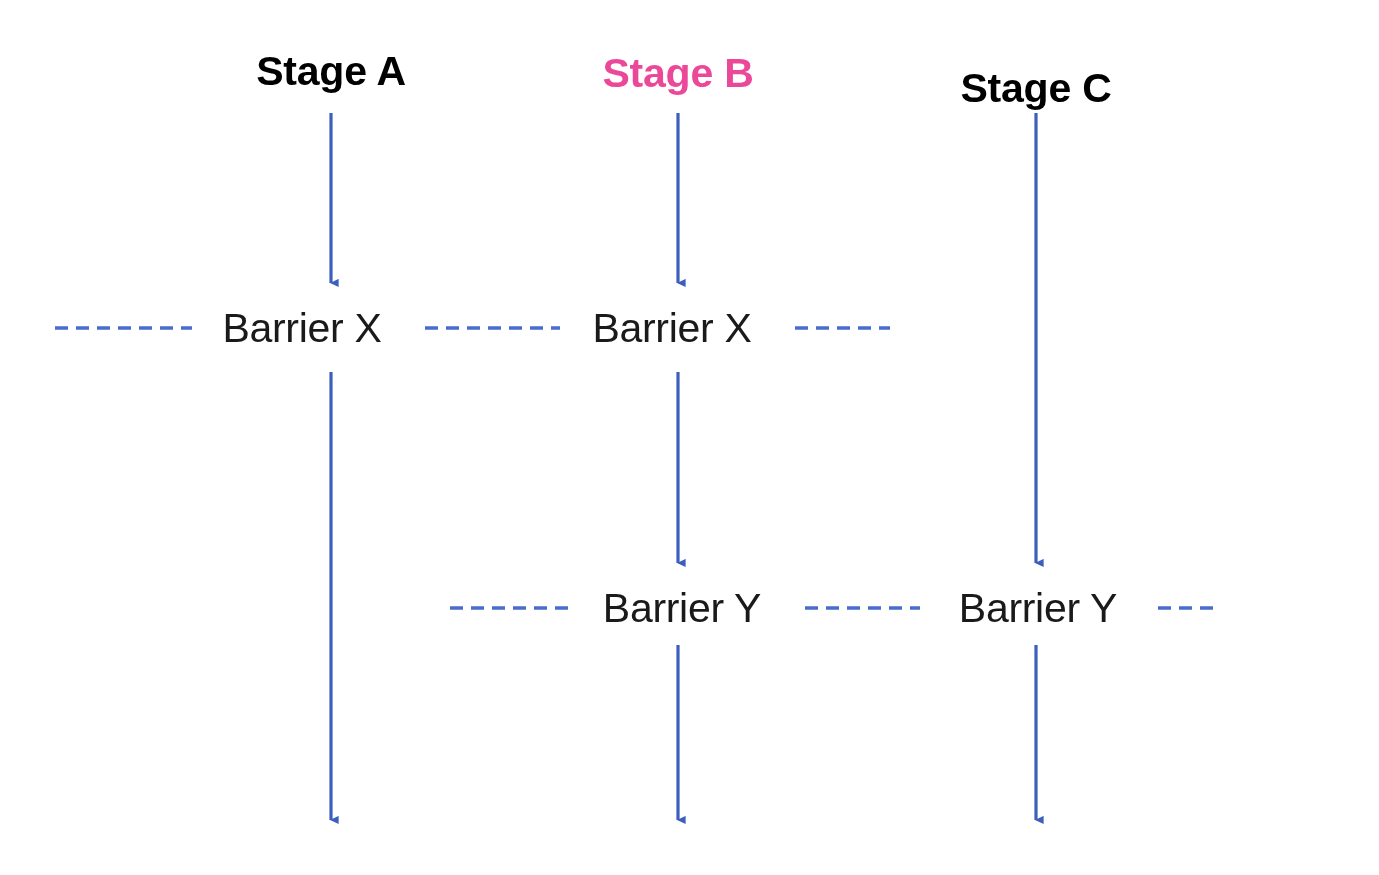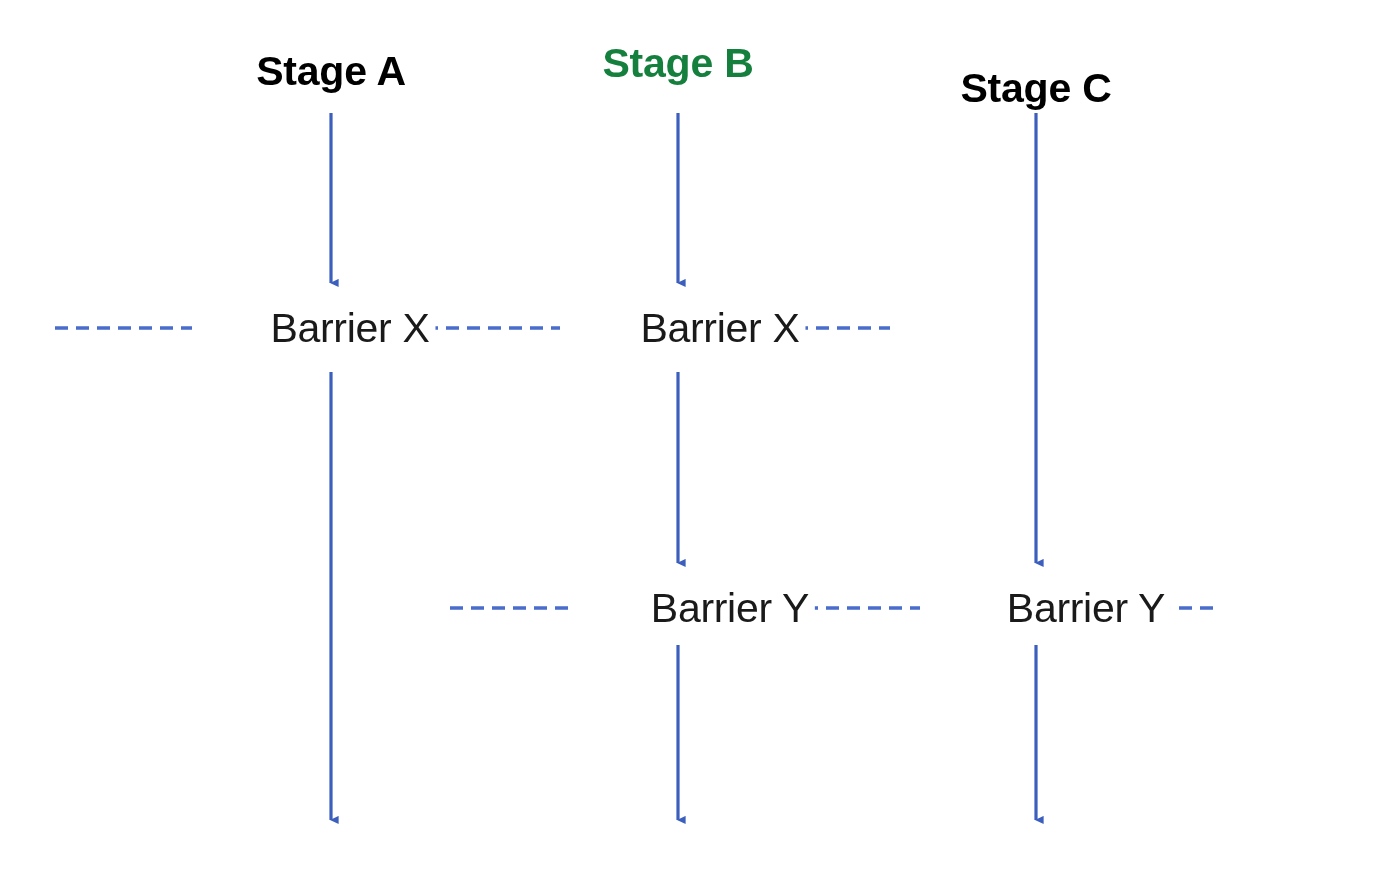--- a/index.html
+++ b/index.html
@@ -37,21 +37,20 @@
     position:absolute;
     font-size:41px;
     font-weight:normal;
     color:#1a1a1a;
     white-space:nowrap;
     letter-spacing:-0.3px;
     transform:translate(-50%,-50%);
     text-align:center;
     background:#ffffff;
     padding:0 6px;
-    margin-left:48px;
   }
 </style>
 </head>
 <body>
 
 <div id="canvas" style="background: rgb(255, 255, 255);">
 
   <svg class="flow-layer" viewBox="0 0 1379 875" xmlns="http://www.w3.org/2000/svg">
     <defs>
       <marker id="arrowhead" markerWidth="9" markerHeight="9" refX="4.5" refY="7.6" orient="auto" markerUnits="userSpaceOnUse">
@@ -72,21 +71,21 @@
         <line x1="425" y1="328" x2="560" y2="328" stroke="#4a6ccc" stroke-width="3.4" stroke-dasharray="13 8" stroke-linecap="butt"></line>
         <line x1="795" y1="328" x2="890" y2="328" stroke="#4a6ccc" stroke-width="3.4" stroke-dasharray="13 8" stroke-linecap="butt"></line>
         <line x1="450" y1="608" x2="572" y2="608" stroke="#4a6ccc" stroke-width="3.4" stroke-dasharray="13 8" stroke-linecap="butt"></line>
         <line x1="805" y1="608" x2="920" y2="608" stroke="#4a6ccc" stroke-width="3.4" stroke-dasharray="13 8" stroke-linecap="butt"></line>
         <line x1="1158" y1="608" x2="1285" y2="608" stroke="#4a6ccc" stroke-width="3.4" stroke-dasharray="13 8" stroke-linecap="butt"></line>
       </g>
   </svg>
 
   <div id="stage-headers">
       <div class="stage-header" style="left: 331px; top: 48px; color: rgb(0, 0, 0);">Stage A</div>
-      <div class="stage-header" style="left: 678px; top: 40px; color: #15803d;">Stage B</div>
+      <div class="stage-header" style="left: 678px; top: 50px; color: #ec4899;">Stage B</div>
       <div class="stage-header" style="left: 1036px; top: 48px; color: rgb(0, 0, 0); margin-top: 17px;">Stage C</div>
     </div>
   <div id="barrier-labels">
       <div class="barrier-label" style="left: 302px; top: 328px;">Barrier X</div>
       <div class="barrier-label" style="left: 672px; top: 328px;">Barrier X</div>
       <div class="barrier-label" style="left: 682px; top: 608px;">Barrier Y</div>
       <div class="barrier-label" style="left: 1038px; top: 608px;">Barrier Y</div>
       <div class="barrier-label" style="left: 1038px; top: 608px;">Barrier Y</div>
     </div>
 

